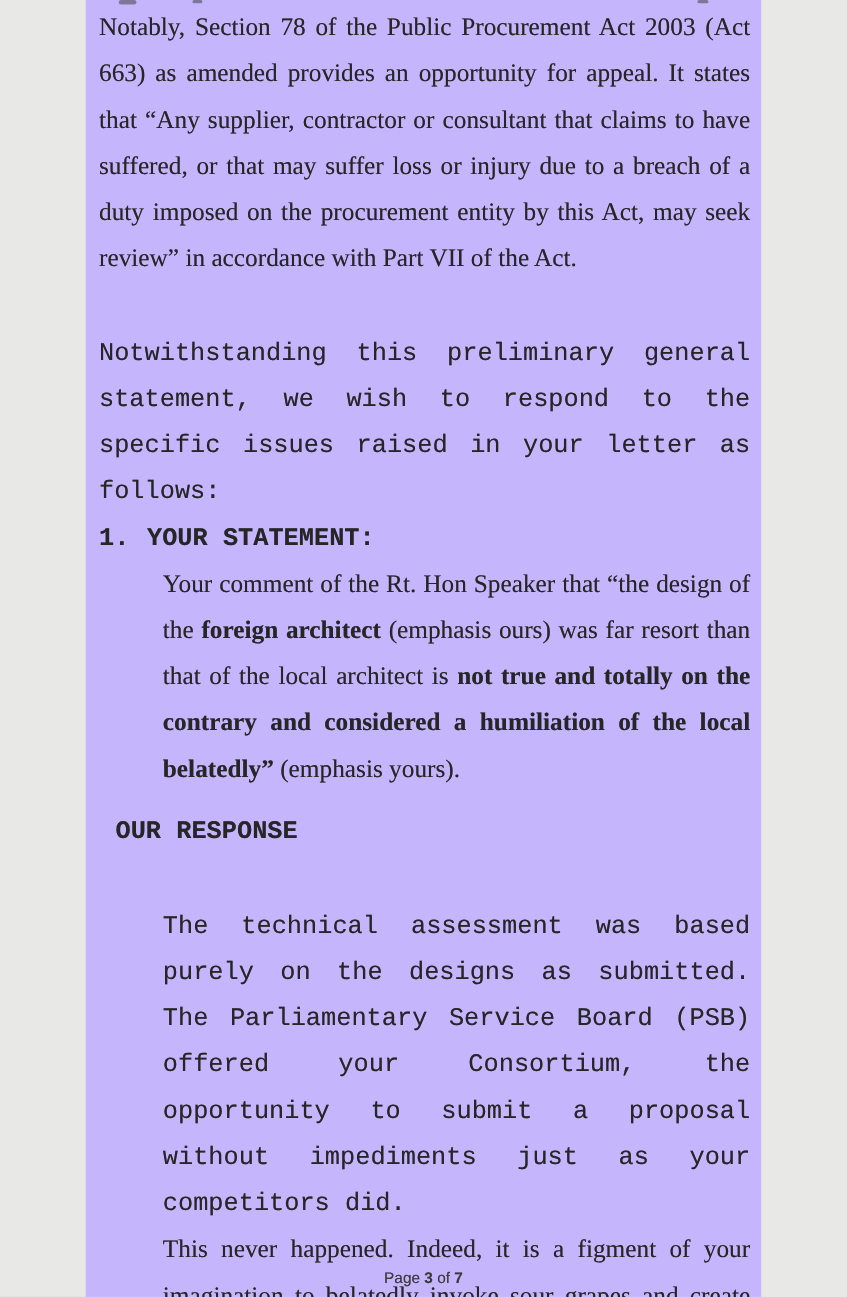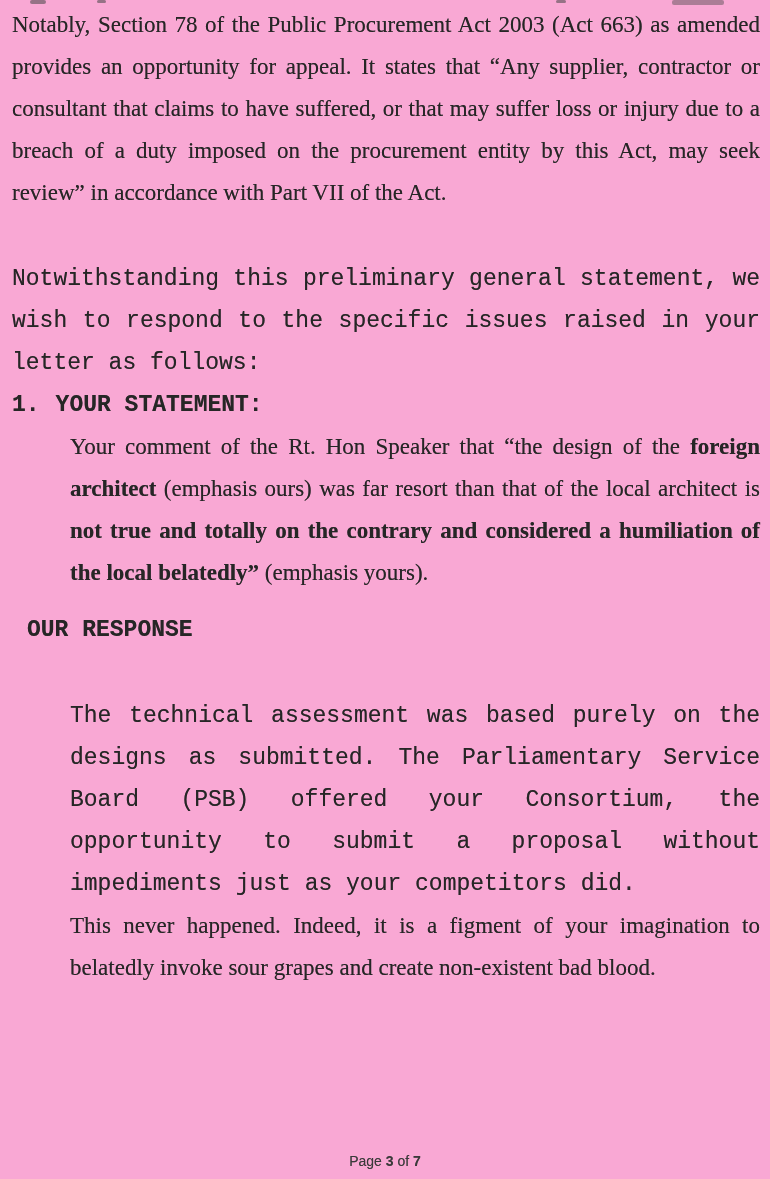--- a/index.html
+++ b/index.html
@@ -5,24 +5,24 @@
   html, body {
     margin: 0;
     padding: 0;
   }
   body {
     background: #e8e8e6;
     font-family: "Liberation Serif", serif;
   }
   .page {
     position: relative;
-    width: 770px;
+    width: 614px;
     height: 1179px;
     margin: 0 auto;
-    background: #f9a8d4;
+    background: #c4b5fd;
     overflow: hidden;
     color: #262626;
   }
   .content {
     padding: 4px 10px 0 12px;
     font-size: 23px;
     line-height: 42px;
     text-shadow: 0 0 0.6px rgba(45,45,45,0.55);
   }
   .para {

